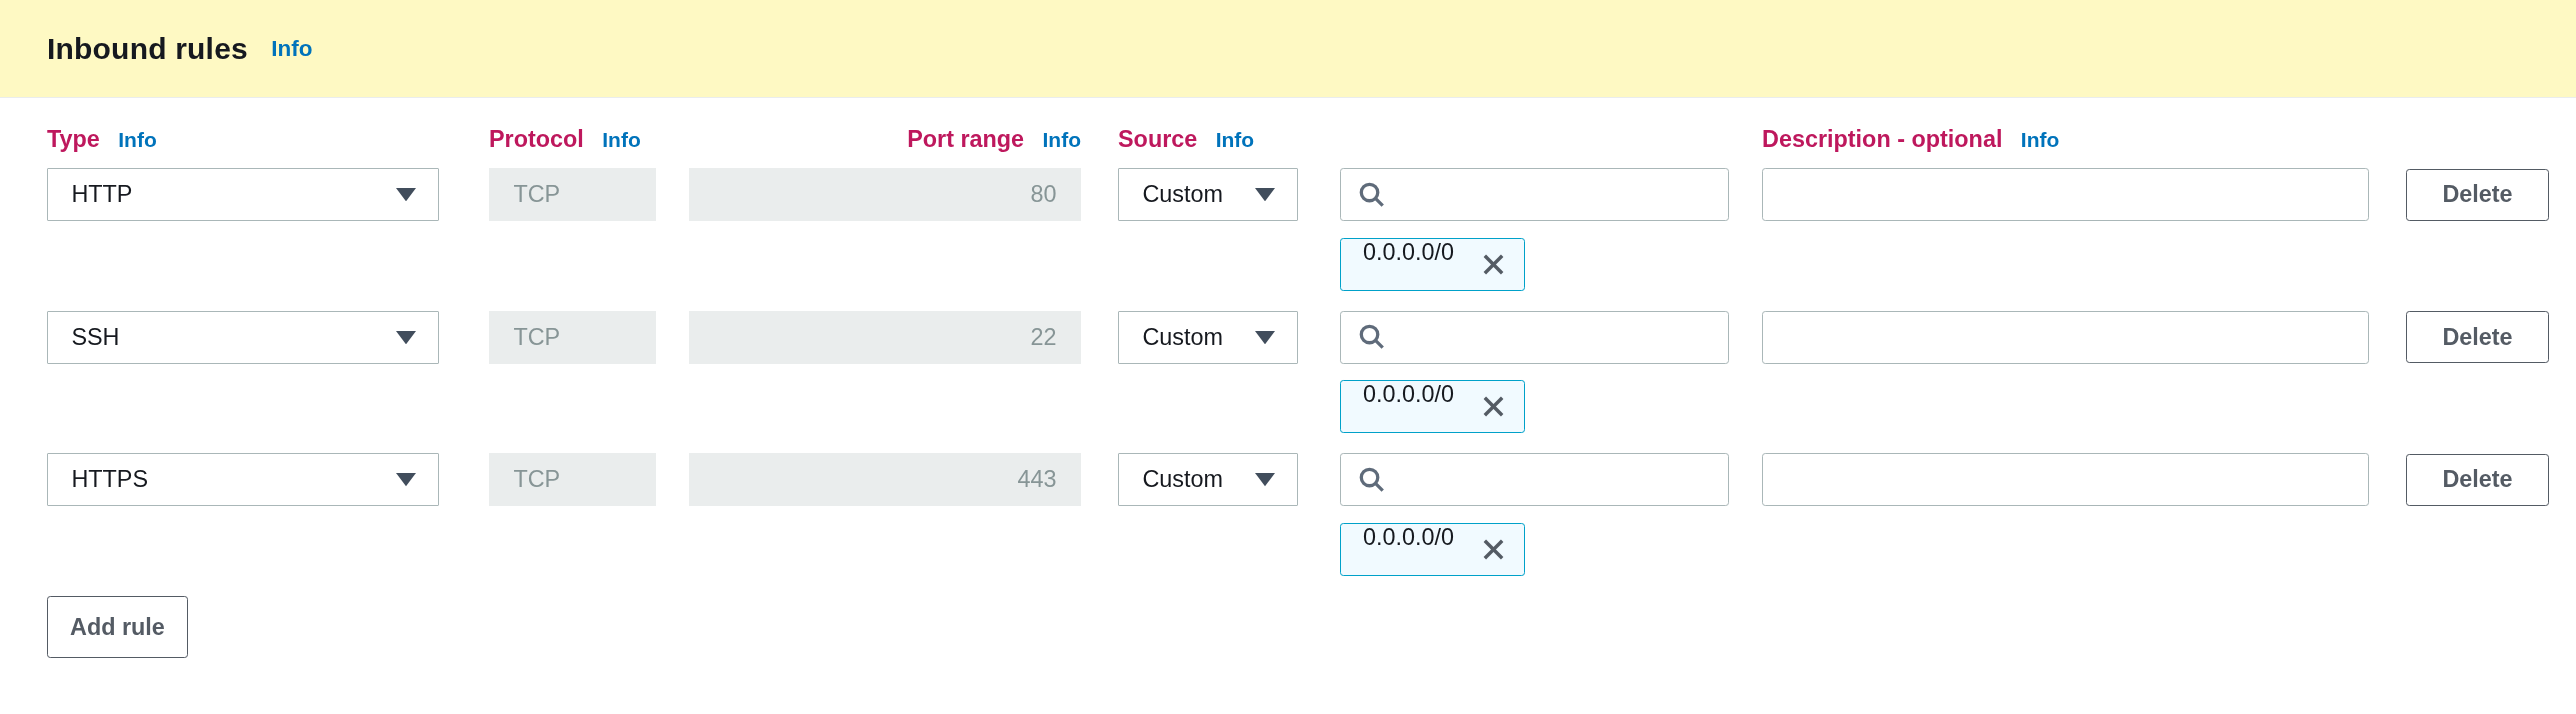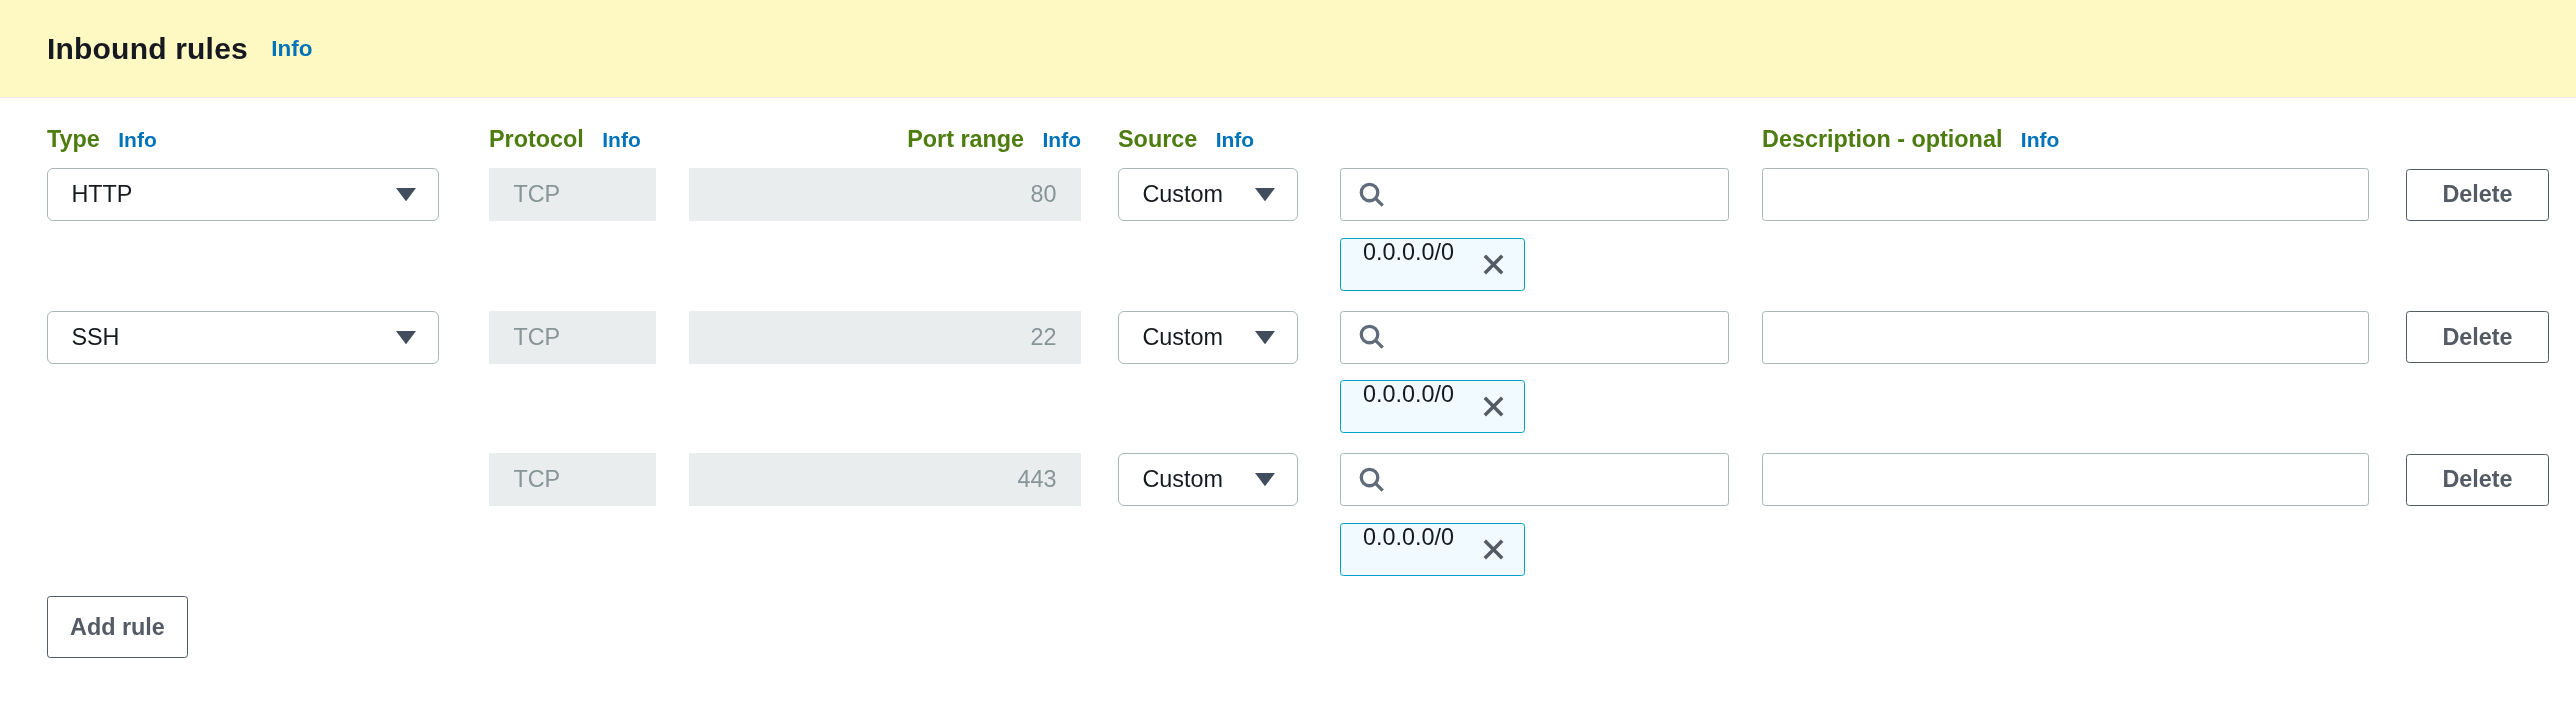--- a/index.html
+++ b/index.html
@@ -42,32 +42,32 @@
     grid-template-columns: 392px 50px 167px 33px 392px 37px 180px 42px 389px 33px 607px 37px 143px;
   }
 
   .col-head {
     display: flex;
     align-items: baseline;
     gap: 18.4px;
     margin-bottom: 15px;
     white-space: nowrap;
   }
-  .col-head .label { font-size: 23.4px; font-weight: 700; color: #4d7c0f; }
+  .col-head .label { font-size: 23.4px; font-weight: 700; color: #be185d; }
   .col-head .info-link { font-size: 21px; }
 
   .rule { row-gap: 16.7px; margin-bottom: 20px; }
 
   
   .select {
     grid-row: 1;
     height: 53px;
     background: #ffffff;
     border: 1.7px solid #aab7b8;
-    border-radius: 6px;
+    border-radius: 1px;
     display: flex;
     align-items: center;
     justify-content: space-between;
     padding: 0 22px 0 23.4px;
     font-size: 23.4px;
     color: #16191f;
     cursor: pointer;
   }
   .caret-icon { display: flex; align-items: center; }
 
@@ -277,20 +277,28 @@
           <svg width="27" height="27" viewBox="0 0 28 28" stroke="#545b64" stroke-width="3.6">
             <line x1="5" y1="5" x2="23" y2="23"></line>
               <line x1="23" y1="5" x2="5" y2="23"></line>
           </svg>
         </span>
       </div>
     </div>
 
     
     <div class="grid rule">
+      <div class="select c1">
+        <span>HTTPS</span>
+        <span class="caret-icon">
+          <svg width="20" height="13.3" viewBox="0 0 24 16">
+              <path d="M0 0 L24 0 L12 16 Z" fill="#414d5c"></path>
+            </svg>
+        </span>
+      </div>
       <div class="disabled-field c3">TCP</div>
       <div class="disabled-field c5">443</div>
       <div class="select c7">
         <span>Custom</span>
         <span class="caret-icon">
           <svg width="20" height="13.3" viewBox="0 0 24 16">
               <path d="M0 0 L24 0 L12 16 Z" fill="#414d5c"></path>
             </svg>
         </span>
       </div>

